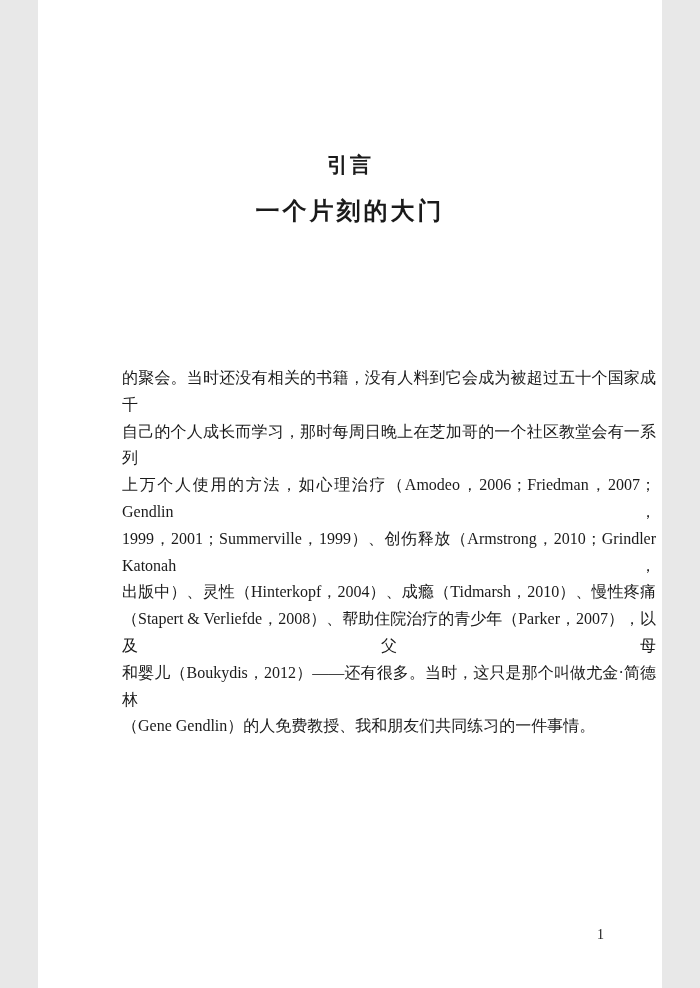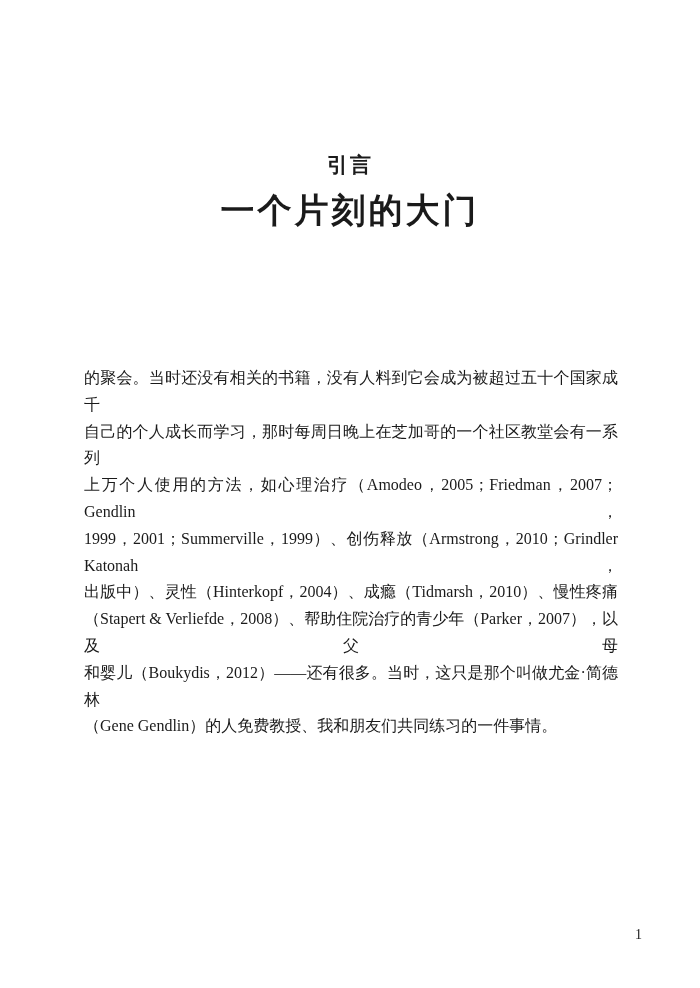--- a/index.html
+++ b/index.html
@@ -2,41 +2,41 @@
 <html><head>
 <meta charset="utf-8">
 <style>
   html, body {
     margin: 0;
     padding: 0;
     background: #e8e8e8;
   }
   .page {
     position: relative;
-    width: 700px;
+    width: 624px;
     height: 988px;
     margin: 0 auto;
     background: #ffffff;
     color: #1a1a1a;
     font-family: "Liberation Serif", "DejaVu Serif", serif;
     overflow: hidden;
   }
   .section-label {
     padding-top: 152px;
     text-align: center;
     font-family: "DejaVu Sans", "Liberation Sans", sans-serif;
     font-weight: bold;
     font-size: 21px;
     line-height: 26px;
     letter-spacing: 2px;
   }
   .chapter-title {
     margin: 16px 0 0 0;
     text-align: center;
-    font-size: 34px;
+    font-size: 24px;
     font-weight: bold;
     letter-spacing: 3px;
     line-height: 34px;
   }
   .body-text {
     position: absolute;
     top: 365px;
     left: 84px;
     width: 534px;
     font-size: 16px;
@@ -65,21 +65,21 @@
 
   <div class="section-label">引言</div>
 
   <h1 class="chapter-title">一个片刻的大门</h1>
 
   <div class="body-text">
 
     <div class="para">
       <div class="line">的聚会。当时还没有相关的书籍，没有人料到它会成为被超过五十个国家成千</div>
       <div class="line">自己的个人成长而学习，那时每周日晚上在芝加哥的一个社区教堂会有一系列</div>
-      <div class="line">上万个人使用的方法，如心理治疗（Amodeo，2005；Friedman，2007；Gendlin，</div>
+      <div class="line">上万个人使用的方法，如心理治疗（Amodeo，2006；Friedman，2007；Gendlin，</div>
       <div class="line">1999，2001；Summerville，1999）、创伤释放（Armstrong，2010；Grindler Katonah，</div>
       <div class="line">出版中）、灵性（Hinterkopf，2004）、成瘾（Tidmarsh，2010）、慢性疼痛</div>
       <div class="line">（Stapert &amp; Verliefde，2008）、帮助住院治疗的青少年（Parker，2007），以及父母</div>
       <div class="line">和婴儿（Boukydis，2012）——还有很多。当时，这只是那个叫做尤金·简德林</div>
       <div class="line para-end">（Gene Gendlin）的人免费教授、我和朋友们共同练习的一件事情。</div>
     </div>
 
   </div>
 
   <div class="page-number">1</div>

